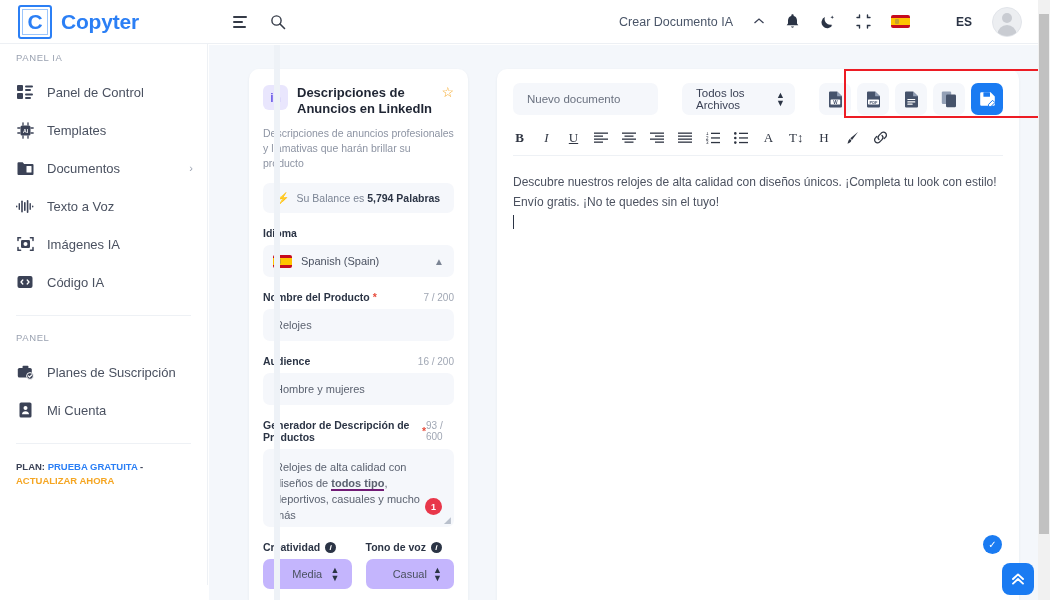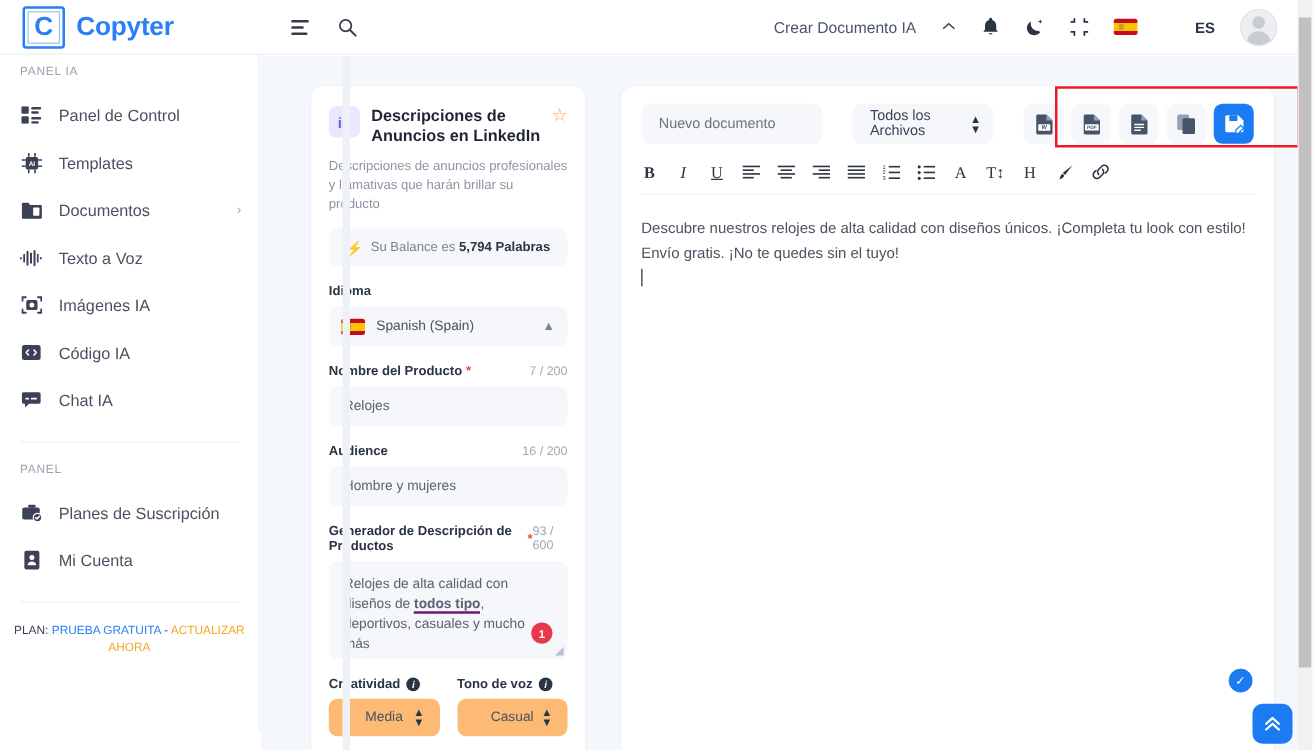--- a/index.html
+++ b/index.html
@@ -69,21 +69,21 @@
     padding: 0 0 10px 16px; font-weight: 400;
   }
   .side-item {
     display: flex; align-items: center; height: 38px; padding: 0 14px 0 16px;
     cursor: pointer; gap: 13px; position: relative;
   }
   .side-item .ico { width: 18px; height: 18px; flex: none; color: #3b4256; display: flex; align-items: center; justify-content: center; }
   .side-item .txt { font-size: 13px; color: #4a5160; }
   .side-item .chev { margin-left: auto; color: #9aa2b1; font-size: 11px; }
   .side-divider { height: 1px; background: #eef1f5; margin: 14px 16px 16px 16px; }
-  .credits-text { padding: 0 4px; font-size: 9.5px; line-height: 14px; font-weight: 400; text-align: center; }
+  .credits-text { padding: 0 16px; font-size: 9.5px; line-height: 14px; font-weight: 700; }
   .credits-text .k { color: #3b4256; }
   .credits-text .plan { color: #2b7ff5; }
   .credits-text .up { color: #f5a623; }
 
   
   .main {
     position: absolute; top: 45px; left: 209px; width: 829px; height: 555px;
     background: #f4f7fb; overflow: hidden;
   }
 
@@ -138,21 +138,21 @@
   .grammar { border-bottom: 2px solid #701a75; font-weight: bold; }
   .ta-badge {
     position: absolute; right: 12px; bottom: 12px; width: 17px; height: 17px; border-radius: 50%;
     background: #e8374a; color: #fff; font-size: 9px; font-weight: 700;
     display: flex; align-items: center; justify-content: center;
   }
   .ta-grip { position: absolute; right: 3px; bottom: 2px; color: #b9c0cc; font-size: 9px; }
   .two-col { display: flex; gap: 14px; }
   .two-col > div { flex: 1; }
   .mini-sel {
-    margin-top: 6px; height: 30px; background: #fdba74; border-radius: 7px;
+    margin-top: 6px; height: 30px; background: #c4b5fd; border-radius: 7px;
     display: flex; align-items: center; justify-content: center; position: relative;
     font-size: 11px; color: #4a5160; cursor: pointer;
   }
   .mini-sel .updown { position: absolute; right: 12px; color: #2b3445; font-size: 9px; line-height: 8px; }
 
   
   .editor-card {
     position: absolute; top: 24px; left: 288px; width: 522px; height: 560px;
     background: #ffffff; border-radius: 10px; padding: 14px 16px;
     box-shadow: 0 1px 3px rgba(40,50,70,0.06);
@@ -365,32 +365,20 @@
     <div class="side-item">
       <span class="ico">
         <svg width="16" height="14" viewBox="0 0 16 14">
           <rect x="0.5" y="1" width="15" height="12" rx="2" fill="#3b4256"></rect>
           <path d="M5.8 5L4 7l1.8 2M10.2 5L12 7l-1.8 2" fill="none" stroke="#fff" stroke-width="1.3" stroke-linecap="round" stroke-linejoin="round"></path>
         </svg>
       </span>
       <span class="txt">Código IA</span>
     </div>
 
-    <div class="side-item">
-      <span class="ico">
-        <svg width="16" height="14" viewBox="0 0 16 14">
-          <path d="M0.5 2.2a1.4 1.4 0 0 1 1.4-1.4h12.2a1.4 1.4 0 0 1 1.4 1.4v6.3a1.4 1.4 0 0 1-1.4 1.4H6.3L3 13V9.9H1.9A1.4 1.4 0 0 1 .5 8.5z" fill="#3b4256"></path>
-          <g fill="#fff">
-              <rect x="3.2" y="5.2" width="3" height="1.4" rx="0.7"></rect>
-              <rect x="7.6" y="5.2" width="5" height="1.4" rx="0.7"></rect>
-            </g>
-        </svg>
-      </span>
-      <span class="txt">Chat IA</span>
-    </div>
 
     <div class="side-divider"></div>
     <div class="side-label">PANEL</div>
 
     <div class="side-item">
       <span class="ico">
         <svg width="17" height="15" viewBox="0 0 17 15">
           <rect x="5.5" y="0.8" width="6" height="2.4" rx="0.9" fill="#3b4256"></rect>
           <rect x="0.8" y="3" width="14" height="9.5" rx="1.6" fill="#3b4256"></rect>
           <circle cx="13" cy="11" r="3.4" fill="#3b4256" stroke="#fff" stroke-width="1"></circle>

